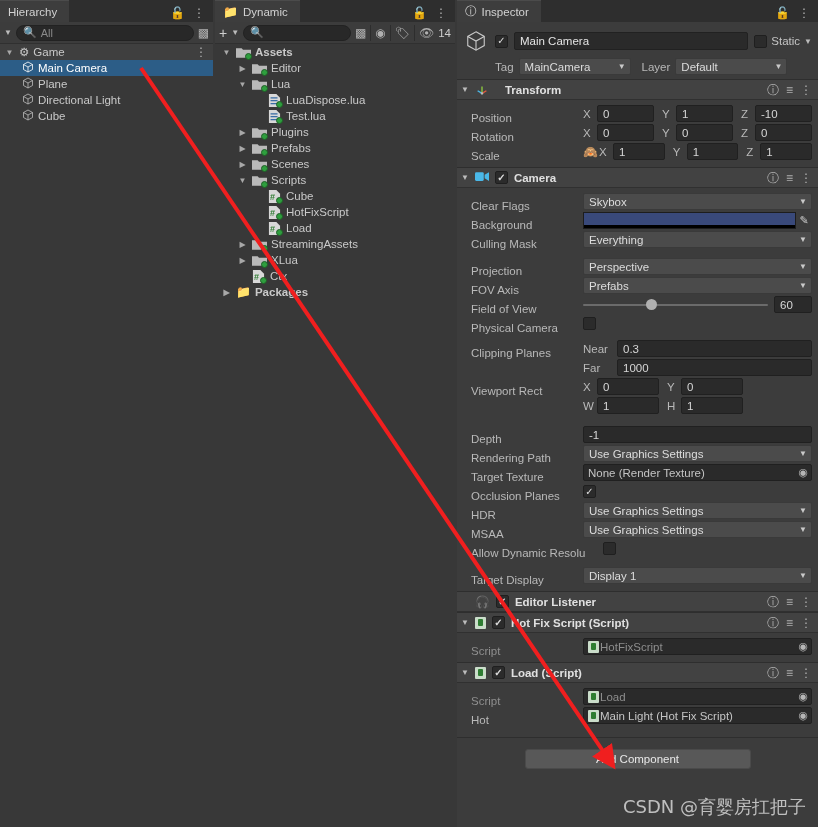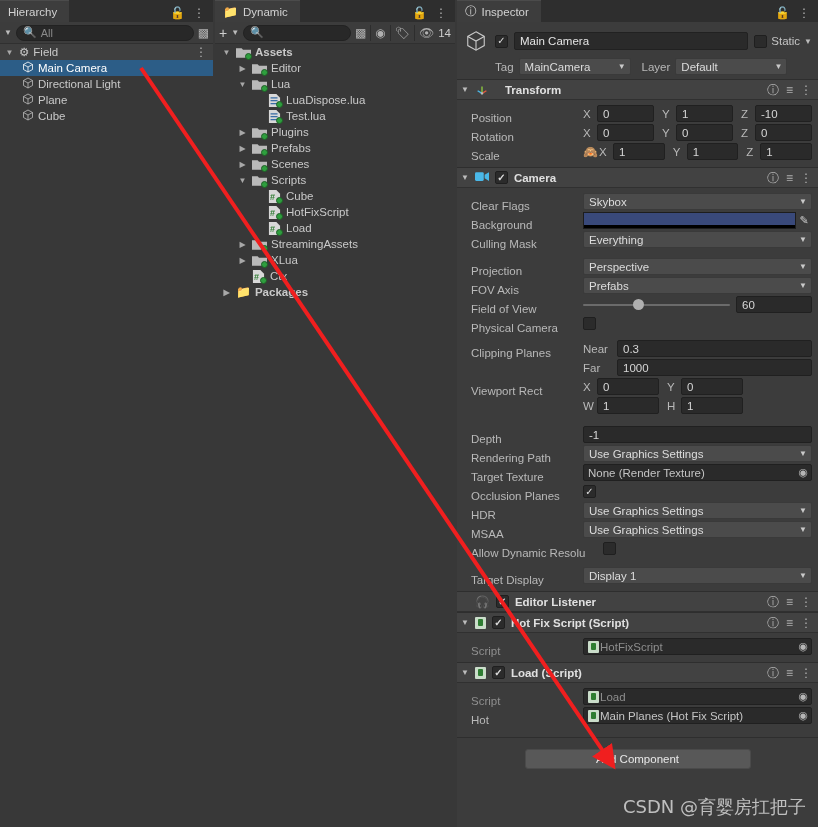--- a/index.html
+++ b/index.html
@@ -166,45 +166,45 @@
       <div class="searchbox">
         <span>🔍</span>
         <span>All</span>
       </div>
       <span class="gl">▩</span>
     </div>
     <div class="body">
       <div class="row" style="background:#3f3f3f;">
         <span class="arrow">▼</span>
         <span>⚙</span>
-        <span>Field</span>
+        <span>Game</span>
         <span style="flex:1"></span>
         <span class="kebab" style="padding-right:6px">⋮</span>
       </div>
       <div id="hier-items">
           <div class="row ind2 sel">
             <span><svg width="12" height="12" viewBox="0 0 24 24" fill="none" stroke="#fff" stroke-width="1.6">
                 <path d="M12 2 L21 7 L21 17 L12 22 L3 17 L3 7 Z"></path>
                 <path d="M3 7 L12 12 L21 7 M12 12 L12 22"></path>
               </svg></span>
             <span>Main Camera</span>
           </div>
           <div class="row ind2">
             <span><svg width="12" height="12" viewBox="0 0 24 24" fill="none" stroke="#bdbdbd" stroke-width="1.6">
                 <path d="M12 2 L21 7 L21 17 L12 22 L3 17 L3 7 Z"></path>
                 <path d="M3 7 L12 12 L21 7 M12 12 L12 22"></path>
               </svg></span>
-            <span>Directional Light</span>
+            <span>Plane</span>
           </div>
           <div class="row ind2">
             <span><svg width="12" height="12" viewBox="0 0 24 24" fill="none" stroke="#bdbdbd" stroke-width="1.6">
                 <path d="M12 2 L21 7 L21 17 L12 22 L3 17 L3 7 Z"></path>
                 <path d="M3 7 L12 12 L21 7 M12 12 L12 22"></path>
               </svg></span>
-            <span>Plane</span>
+            <span>Directional Light</span>
           </div>
           <div class="row ind2">
             <span><svg width="12" height="12" viewBox="0 0 24 24" fill="none" stroke="#bdbdbd" stroke-width="1.6">
                 <path d="M12 2 L21 7 L21 17 L12 22 L3 17 L3 7 Z"></path>
                 <path d="M3 7 L12 12 L21 7 M12 12 L12 22"></path>
               </svg></span>
             <span>Cube</span>
           </div>
         </div>
     </div>
@@ -522,21 +522,21 @@
             <span>Prefabs</span>
             <span class="tri">▼</span>
           </span>
         </div>
         <div class="prow">
           <span class="pname">Field of View</span>
           <span class="slider">
             <span class="strack"></span>
             <span class="sknob" style="left:34%"></span>
           </span>
-          <span class="fld" style="width:76px;margin-left:6px">
+          <span class="fld" style="width:38px;margin-left:6px">
               <span>60</span>
             </span>
         </div>
         <div class="prow">
           <span class="pname">Physical Camera</span>
           <span class="cb off">✓</span>
         </div>
         <div style="height:6px"></div>
         <div class="prow">
           <span class="pname">Clipping Planes</span>
@@ -692,21 +692,21 @@
             <span class="txt">Load</span>
             <span class="dot-sel">◉</span>
           </span>
         </div>
         <div class="prow">
           <span class="pname">Hot</span>
           <span class="objfield">
             <span class="sicon">
                 <i></i>
               </span>
-            <span class="txt">Main Planes (Hot Fix Script)</span>
+            <span class="txt">Main Light (Hot Fix Script)</span>
             <span class="dot-sel">◉</span>
           </span>
         </div>
       </div>
 
       <div style="height:12px;border-top:1px solid #2e2e2e;margin-top:6px"></div>
       <div class="addbtn">
         <span>Add Component</span>
       </div>
     </div>

